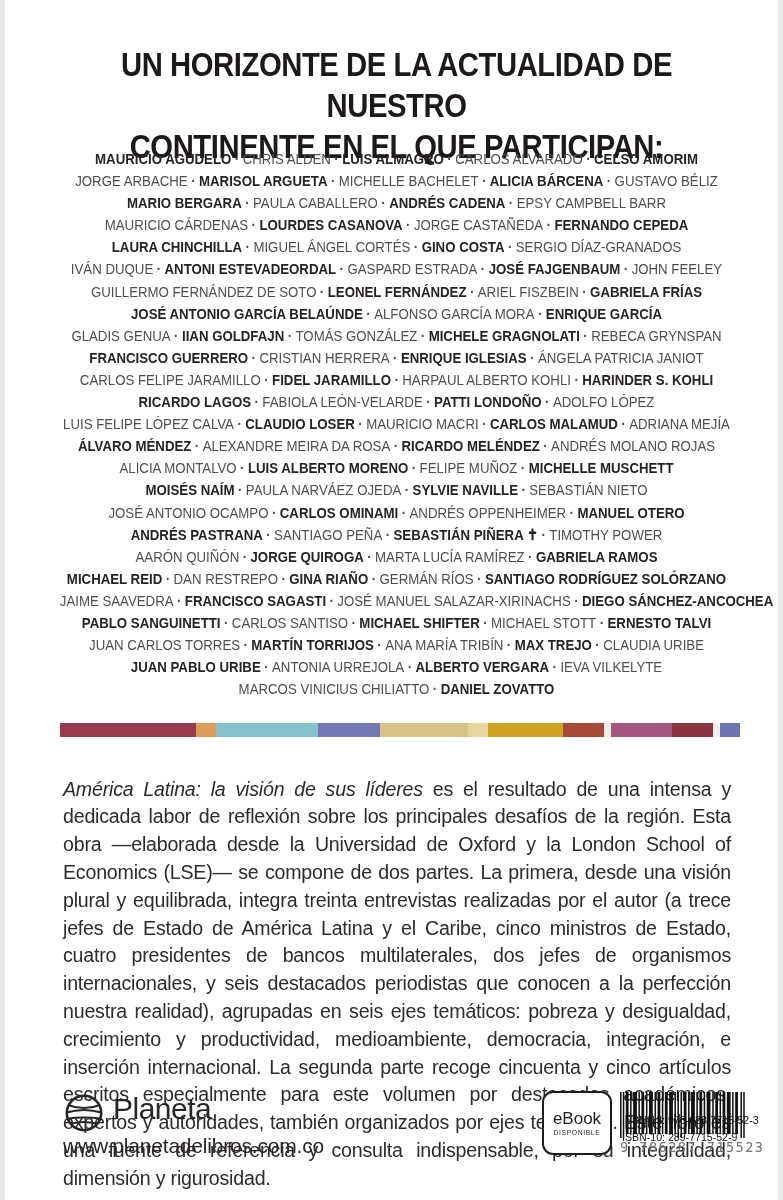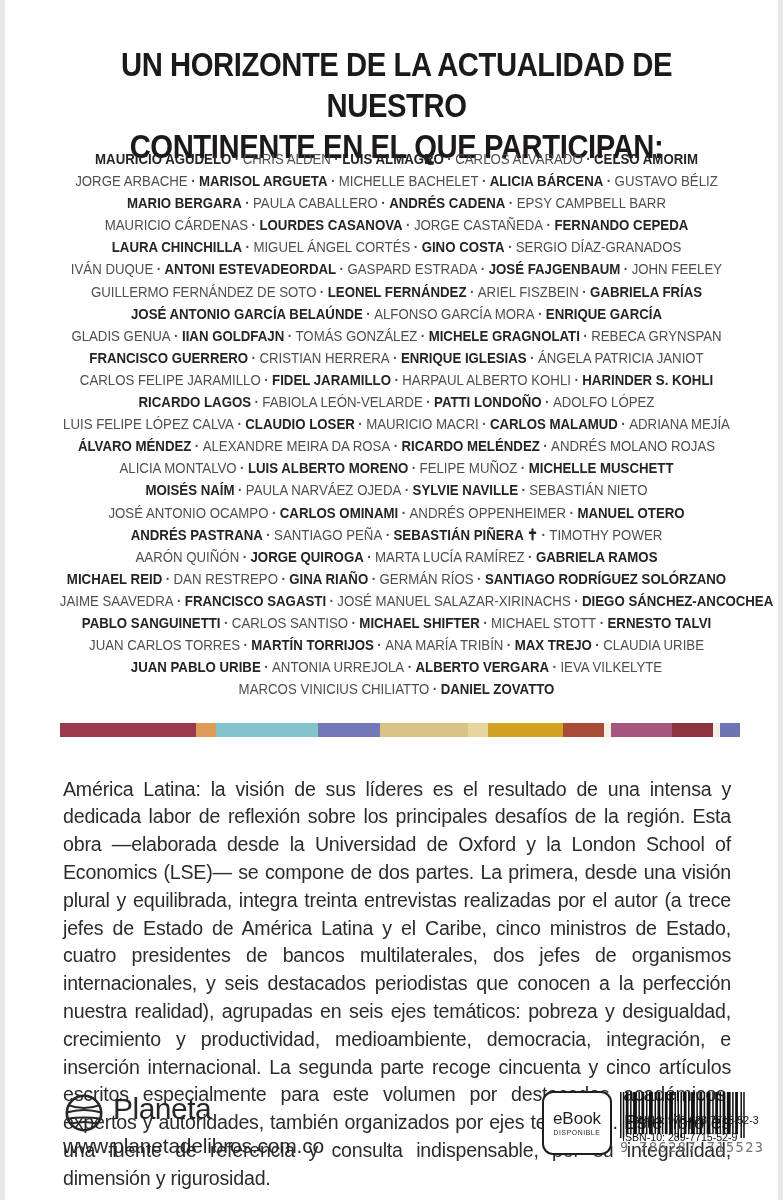--- a/index.html
+++ b/index.html
@@ -20,21 +20,21 @@
   }
   .name-line{white-space:nowrap;}
   .names .b{font-weight:700;color:#272324;}
   .names .sep{margin:0 4px;color:#4e4a4b;font-weight:700;}
   .divider{position:absolute;left:55px;top:723px;width:680px;height:14px;background:#c9a;}
   .synopsis{
     position:absolute;left:58px;top:756px;width:668px;
     font-size:19.6px;line-height:27.8px;text-align:justify;
     color:#2e2a2b;letter-spacing:-0.2px;
   }
-  .synopsis .lead{}
+  .synopsis .lead{font-style:italic;}
   .brand{position:absolute;left:58px;top:1092px;display:flex;align-items:flex-start;}
   .brand svg{display:block;}
   .brand .pub{font-size:30px;color:#2a2627;margin-left:8px;letter-spacing:-0.5px;}
   .url{position:absolute;left:58px;top:1134px;font-size:21px;color:#2a2627;letter-spacing:-0.2px;}
   .ebook{
     position:absolute;left:537px;top:1091px;width:66px;height:60px;
     border:2.5px solid #1f1f1f;border-radius:11px;background:#fff;
     display:flex;flex-direction:column;align-items:center;justify-content:center;
   }
   .ebook .e1{font-size:17px;color:#1f1f1f;line-height:18px;}

